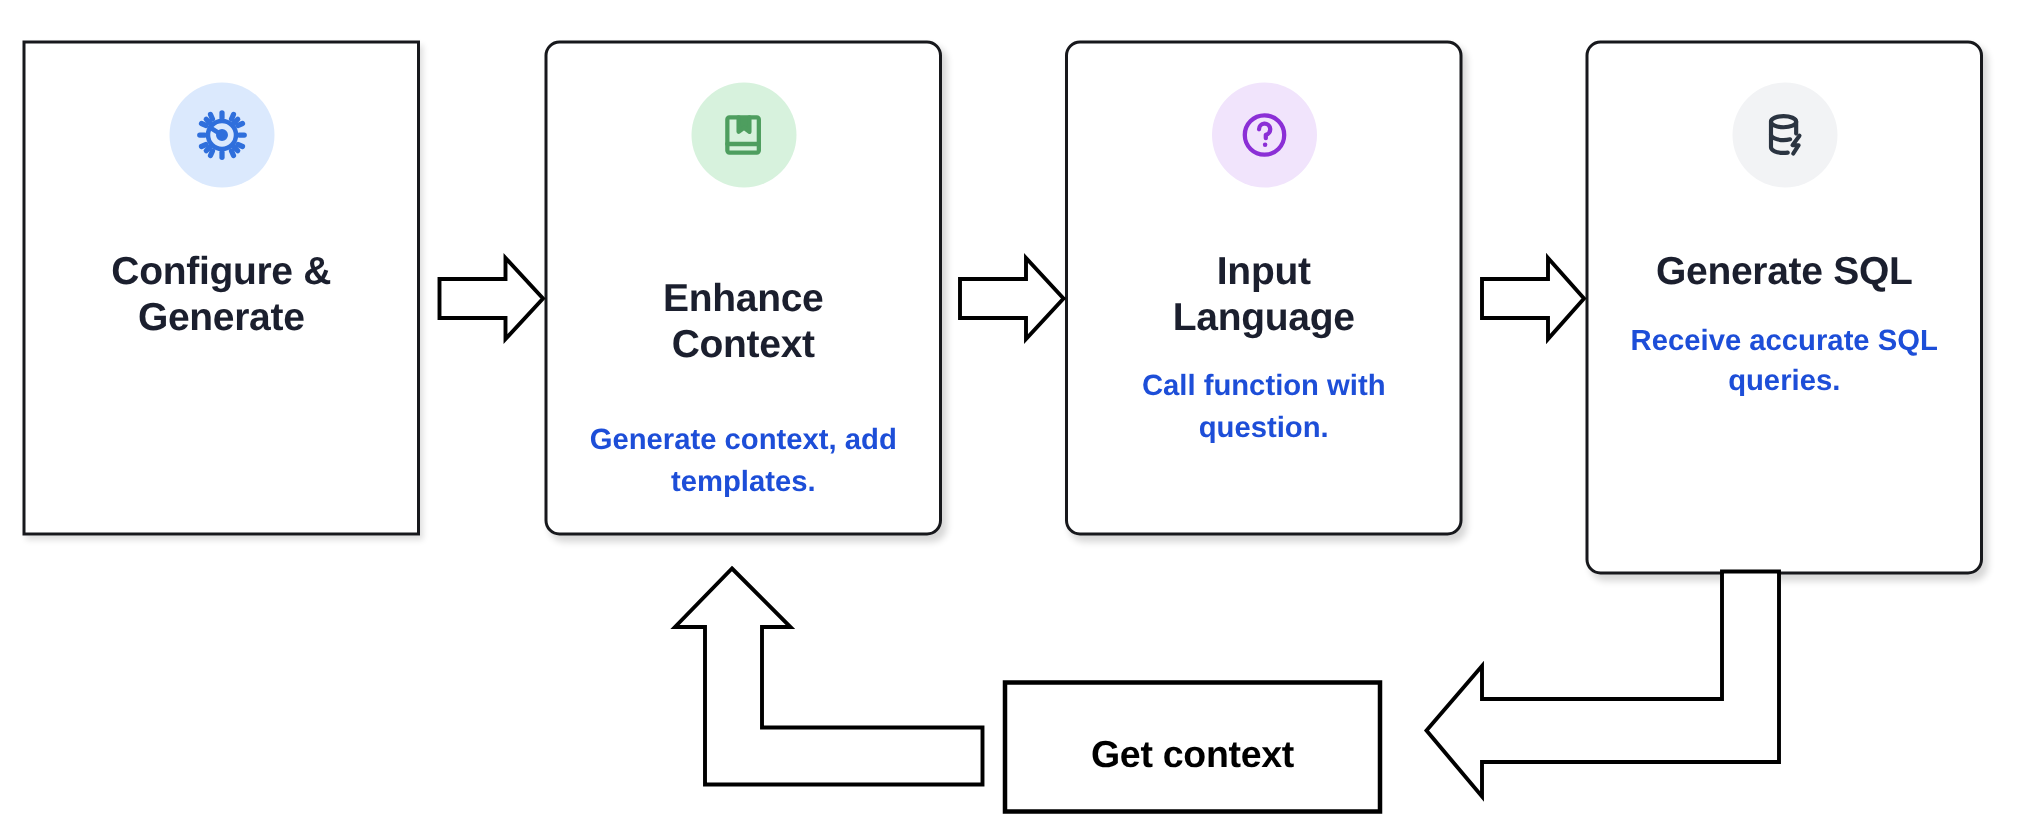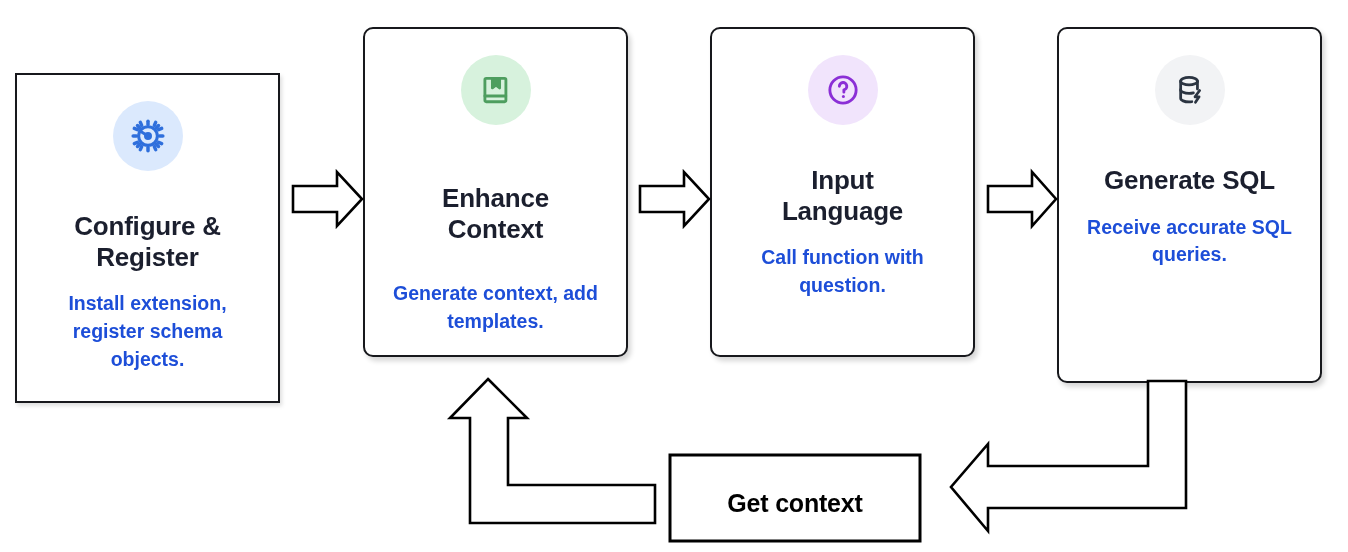--- a/index.html
+++ b/index.html
@@ -32,21 +32,20 @@
     align-items: center;
     text-align: center;
   }
   .card.rounded {
     border-radius: 10px;
     box-shadow: 3px 4px 5px rgba(0,0,0,0.16);
   }
   .card.square {
     border-radius: 0;
     box-shadow: 2px 3px 4px rgba(0,0,0,0.13);
-    margin-top: 46px;
   }
 
   .icon-bubble {
     width: 70px;
     height: 70px;
     border-radius: 50%;
     display: flex;
     align-items: center;
     justify-content: center;
     margin-top: 26px;
@@ -136,23 +135,22 @@
             <path d="M3.8 7.4 l1.85 0.8"></path>
               <path d="M18.35 15.8 l1.85 0.8"></path>
             <path d="M7.4 20.2 l0.8 -1.85"></path>
               <path d="M15.8 5.65 l0.8 -1.85"></path>
           </g>
         </svg>
       </span>
     </div>
     <div class="card-title">
       <span>Configure &amp;</span><br>
-      <span>Register</span>
-    </div>
-    <div class="card-desc">Install extension, register schema objects.</div>
+      <span>Generate</span>
+    </div>
   </div>
 
   <div class="card rounded" style="left:363px; top:27px; width:265px; height:330px;gap:18px;">
     <div class="icon-bubble" style="background:#d7f2dd;">
       <span>
         <svg width="36" height="36" viewBox="0 0 24 24" fill="none" stroke="#4e9e5f" stroke-width="1.9" stroke-linecap="round" stroke-linejoin="round">
           <path d="M5.5 4.2 h12.2 a0.9 0.9 0 0 1 0.9 0.9 v13.8 a0.9 0.9 0 0 1 -0.9 0.9 h-12.2 a0.9 0.9 0 0 1 -0.9 -0.9 v-13.8 a0.9 0.9 0 0 1 0.9 -0.9 z"></path>
           <path d="M4.6 16.0 h13.9"></path>
           <path d="M9.6 4.2 v6.4 l2.4 -1.8 l2.4 1.8 v-6.4" fill="#4e9e5f" stroke="#4e9e5f"></path>
         </svg>

